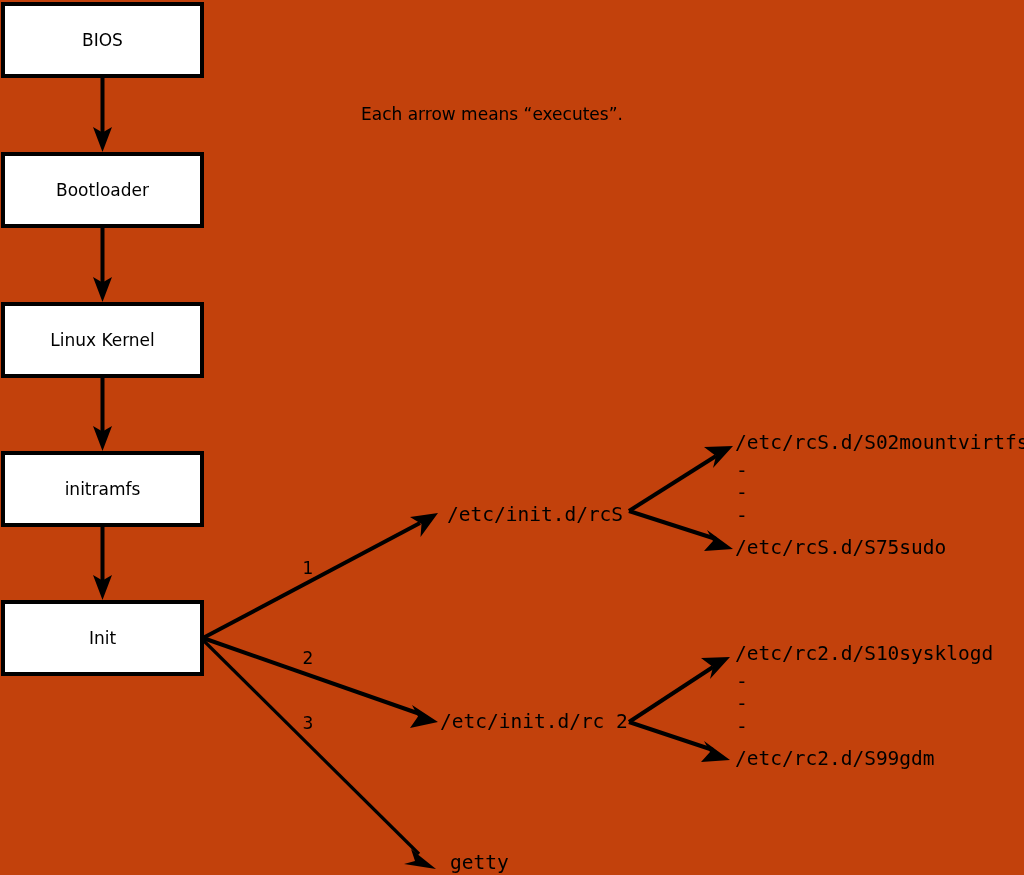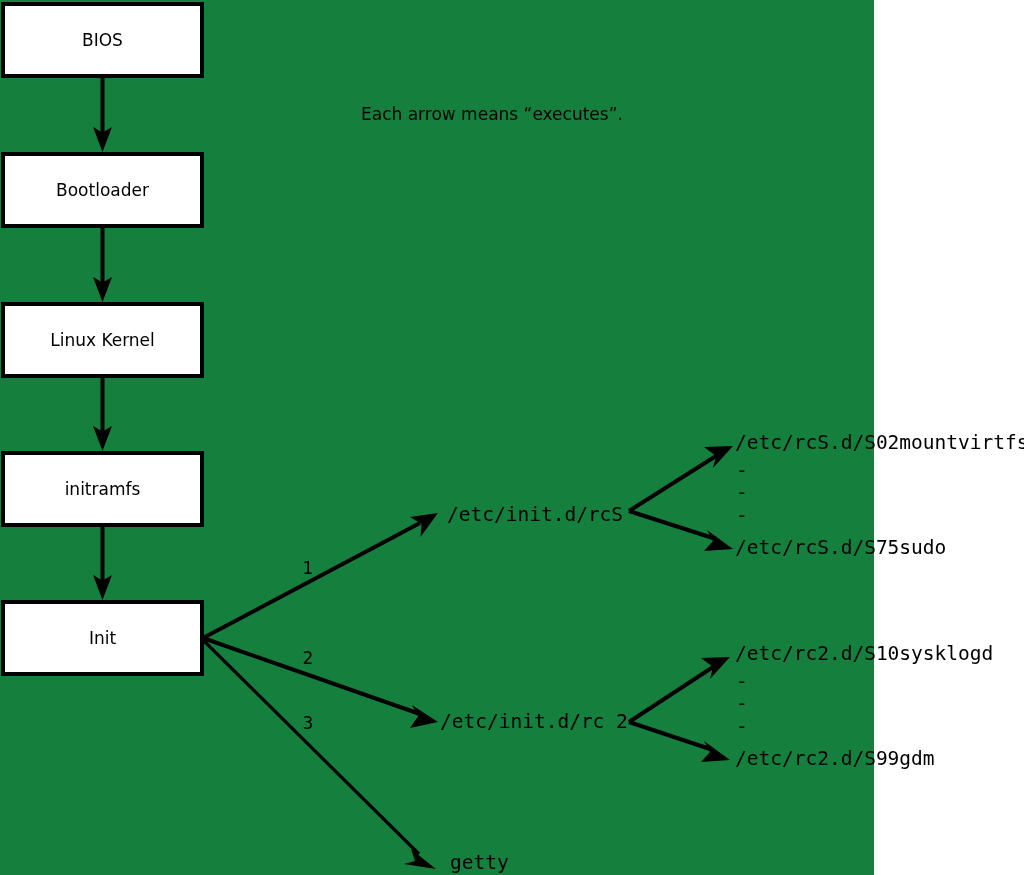--- a/index.html
+++ b/index.html
@@ -8,23 +8,23 @@
     background: #ffffff;
   }
   body {
     width: 1024px;
     height: 875px;
     overflow: hidden;
     font-family: "Liberation Sans", sans-serif;
   }
   #diagram-root {
     position: relative;
-    width: 874px;
+    width: 1024px;
     height: 875px;
-    background: #15803d;
+    background: #c2410c;
   }
   svg.diagram {
     display: block;
     width: 1024px;
     height: 875px;
   }
   .node-box {
     fill: #ffffff;
     stroke: #000000;
     stroke-width: 4;

